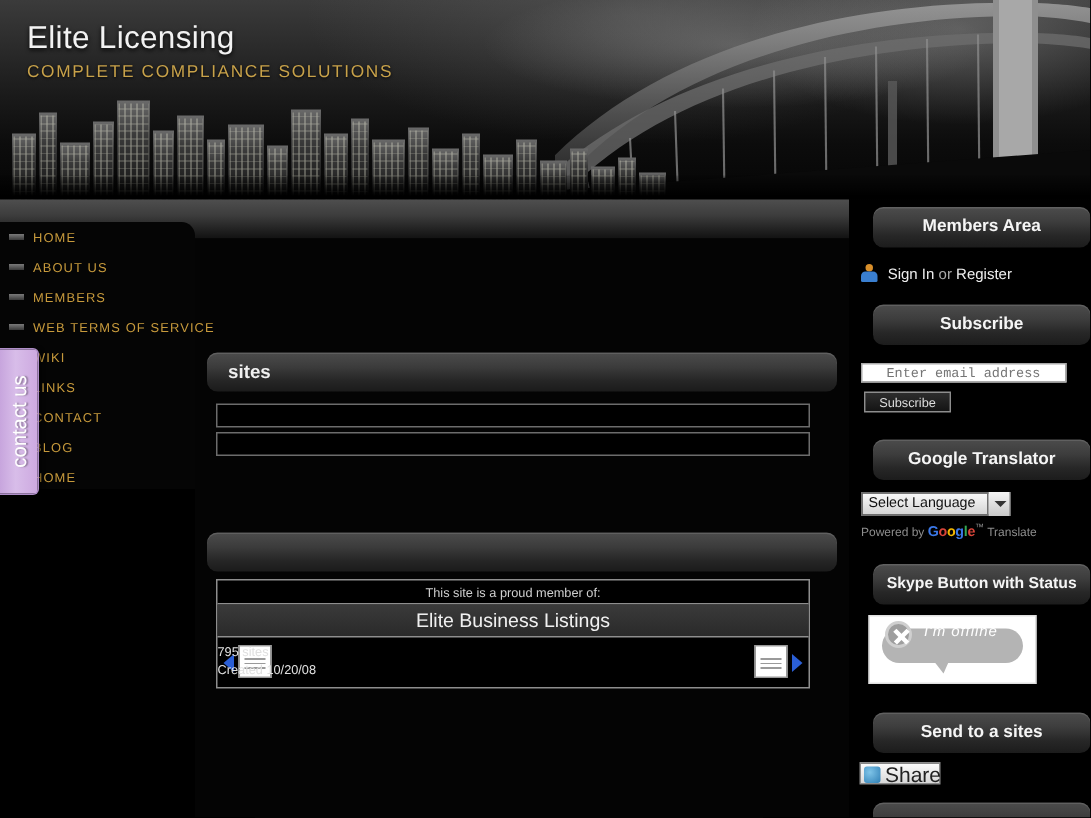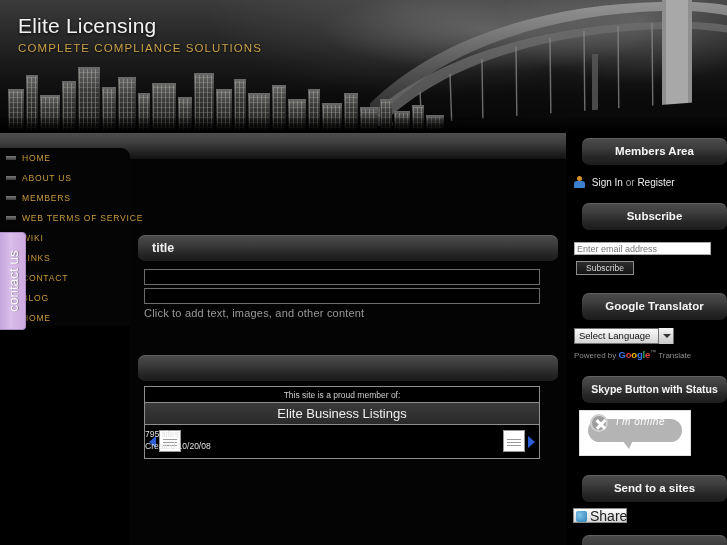--- a/index.html
+++ b/index.html
@@ -187,22 +187,22 @@
     position:relative; margin-right:4px;
   }
   .user-ico .head{ position:absolute; left:3px; top:0; width:5px; height:5px; border-radius:50%; background:#d98f2a; }
   .user-ico .body{ position:absolute; left:0; top:5px; width:11px; height:7px; border-radius:3px 3px 1px 1px; background:#3a7fd0; }
   .lnk{ color:#eee; text-decoration:none; cursor:pointer; }
   .or{ color:#aaa; }
 
   .email-input{
     position:absolute; left:8px; width:137px; height:13px;
     background:#fff; border:1px solid #aaa;
-    font-size:9px; color:#333; padding:0 2px; line-height:11px;
-    font-family:Liberation Sans, sans-serif;
+    font-size:9px; color:#333; padding:0 16px; line-height:11px;
+    font-family:Liberation Mono, monospace;
   }
   .sub-btn{
     position:absolute; left:10px; width:58px; height:14px;
     background:linear-gradient(180deg,#2d2d2d,#141414);
     border:1px solid #8d8d8d; color:#ddd; font-size:8.5px;
     cursor:pointer; font-family:"Liberation Sans", sans-serif;
   }
 
   .lang-select{
     position:absolute; left:8px; width:100px; height:16px;
@@ -379,27 +379,26 @@
     </div>
   </nav>
 
   <div class="contact-tab">
     <span>contact us</span>
   </div>
 
   <main class="content">
 
     <div class="ph-wrap1">
-      <div class="panel-header">title</div>
+      <div class="panel-header">sites</div>
     </div>
 
     <div class="field-box field-1"></div>
     <div class="field-box field-2"></div>
 
-    <div class="hint-text">Click to add text, images, and other content</div>
 
     <div class="ph-wrap2">
       <div class="panel-header"></div>
     </div>
 
     <div class="ebl">
       <div class="ebl-top">This site is a proud member of:</div>
       <div class="ebl-mid">Elite Business Listings</div>
       <div class="ebl-bot">
         <div class="arrow arrow-l"></div>

